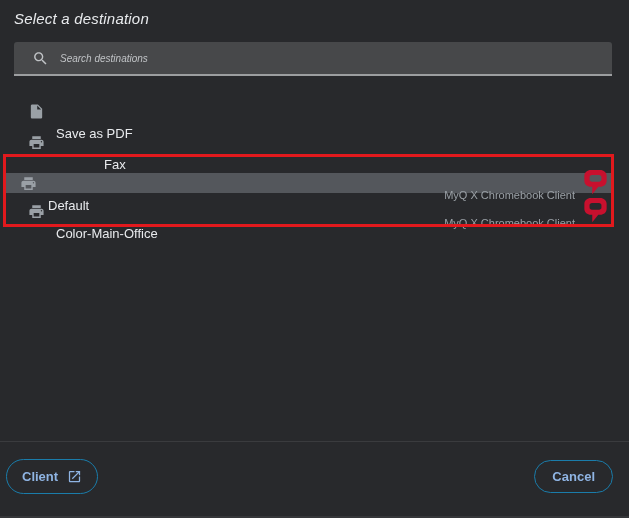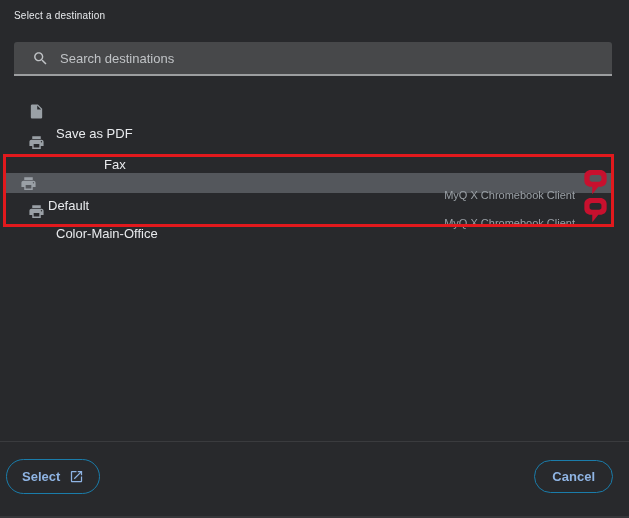--- a/index.html
+++ b/index.html
@@ -19,34 +19,35 @@
   *{box-sizing:border-box;margin:0;padding:0;}
   html,body{width:629px;height:518px;}
   body{
     font-family:"Liberation Sans","DejaVu Sans",sans-serif;
     background:var(--dialog-bg);
     overflow:hidden;
   }
   .dialog{position:relative;width:629px;height:518px;background:var(--dialog-bg);}
   .title{
     position:absolute;left:14px;top:10px;
-    font-size:10px;font-weight:400;color:var(--text-primary);letter-spacing:.2px;
+    font-size:15px;font-weight:400;color:var(--text-primary);letter-spacing:.2px;font-style:italic;
   }
   .searchbar{
     position:absolute;left:14px;top:42px;width:598px;height:34px;
     background:var(--search-bg);
     border-radius:3px 3px 0 0;
     border-bottom:2px solid var(--search-underline);
     display:flex;align-items:center;padding-left:18px;
   }
   .searchbar svg{flex:0 0 auto;}
   .search-input{
     flex:1;height:100%;background:transparent;border:none;outline:none;
-    color:var(--text-primary);font-size:13px;padding-left:11px;
+    color:var(--text-primary);font-size:10px;padding-left:11px;
     font-family:"Liberation Sans","DejaVu Sans",sans-serif;
+    font-style:italic;
   }
   .search-input::placeholder{color:#c0c3c6;opacity:1;}
   .row{
     position:absolute;left:6px;width:607px;
     display:flex;align-items:center;
     padding:0 6px 0 22px;cursor:pointer;
   }
   .row .dest-icon{display:flex;width:17px;flex:0 0 auto;}
   .row .label{
     margin-left:11px;font-size:13px;color:var(--text-primary);white-space:nowrap;margin-top:44px;
@@ -140,21 +141,21 @@
         <path d="M7 0h10c3.87 0 7 2.6 7 6.5v5c0 3.9-3.13 6.5-7 6.5h-2l-6.5 8.2V18H7c-3.87 0-7-2.6-7-6.5v-5C0 2.6 3.13 0 7 0zm1.2 5.3h7.6c1.5 0 2.6 1 2.6 2.4v2.6c0 1.4-1.1 2.4-2.6 2.4H8.2c-1.5 0-2.6-1-2.6-2.4V7.7c0-1.4 1.1-2.4 2.6-2.4z"></path>
       </svg>
     </span>
   </div>
 
   <div class="annotation-rect"></div>
 
   <div class="footer-divider"></div>
 
   <button class="btn btn-manage">
-    <span>Select</span>
+    <span>Client</span>
     <svg width="15" height="15" viewBox="0 0 24 24" fill="#8fb4e3">
       <path d="M19 19H5V5h7V3H5c-1.11 0-2 .9-2 2v14c0 1.1.89 2 2 2h14c1.1 0 2-.9 2-2v-7h-2v7zM14 3v2h3.59l-9.83 9.83 1.41 1.41L19 6.41V10h2V3h-7z"></path>
     </svg>
   </button>
 
   <button class="btn btn-cancel">
     <span>Cancel</span>
   </button>
 
   <div class="bottom-edge"></div>

